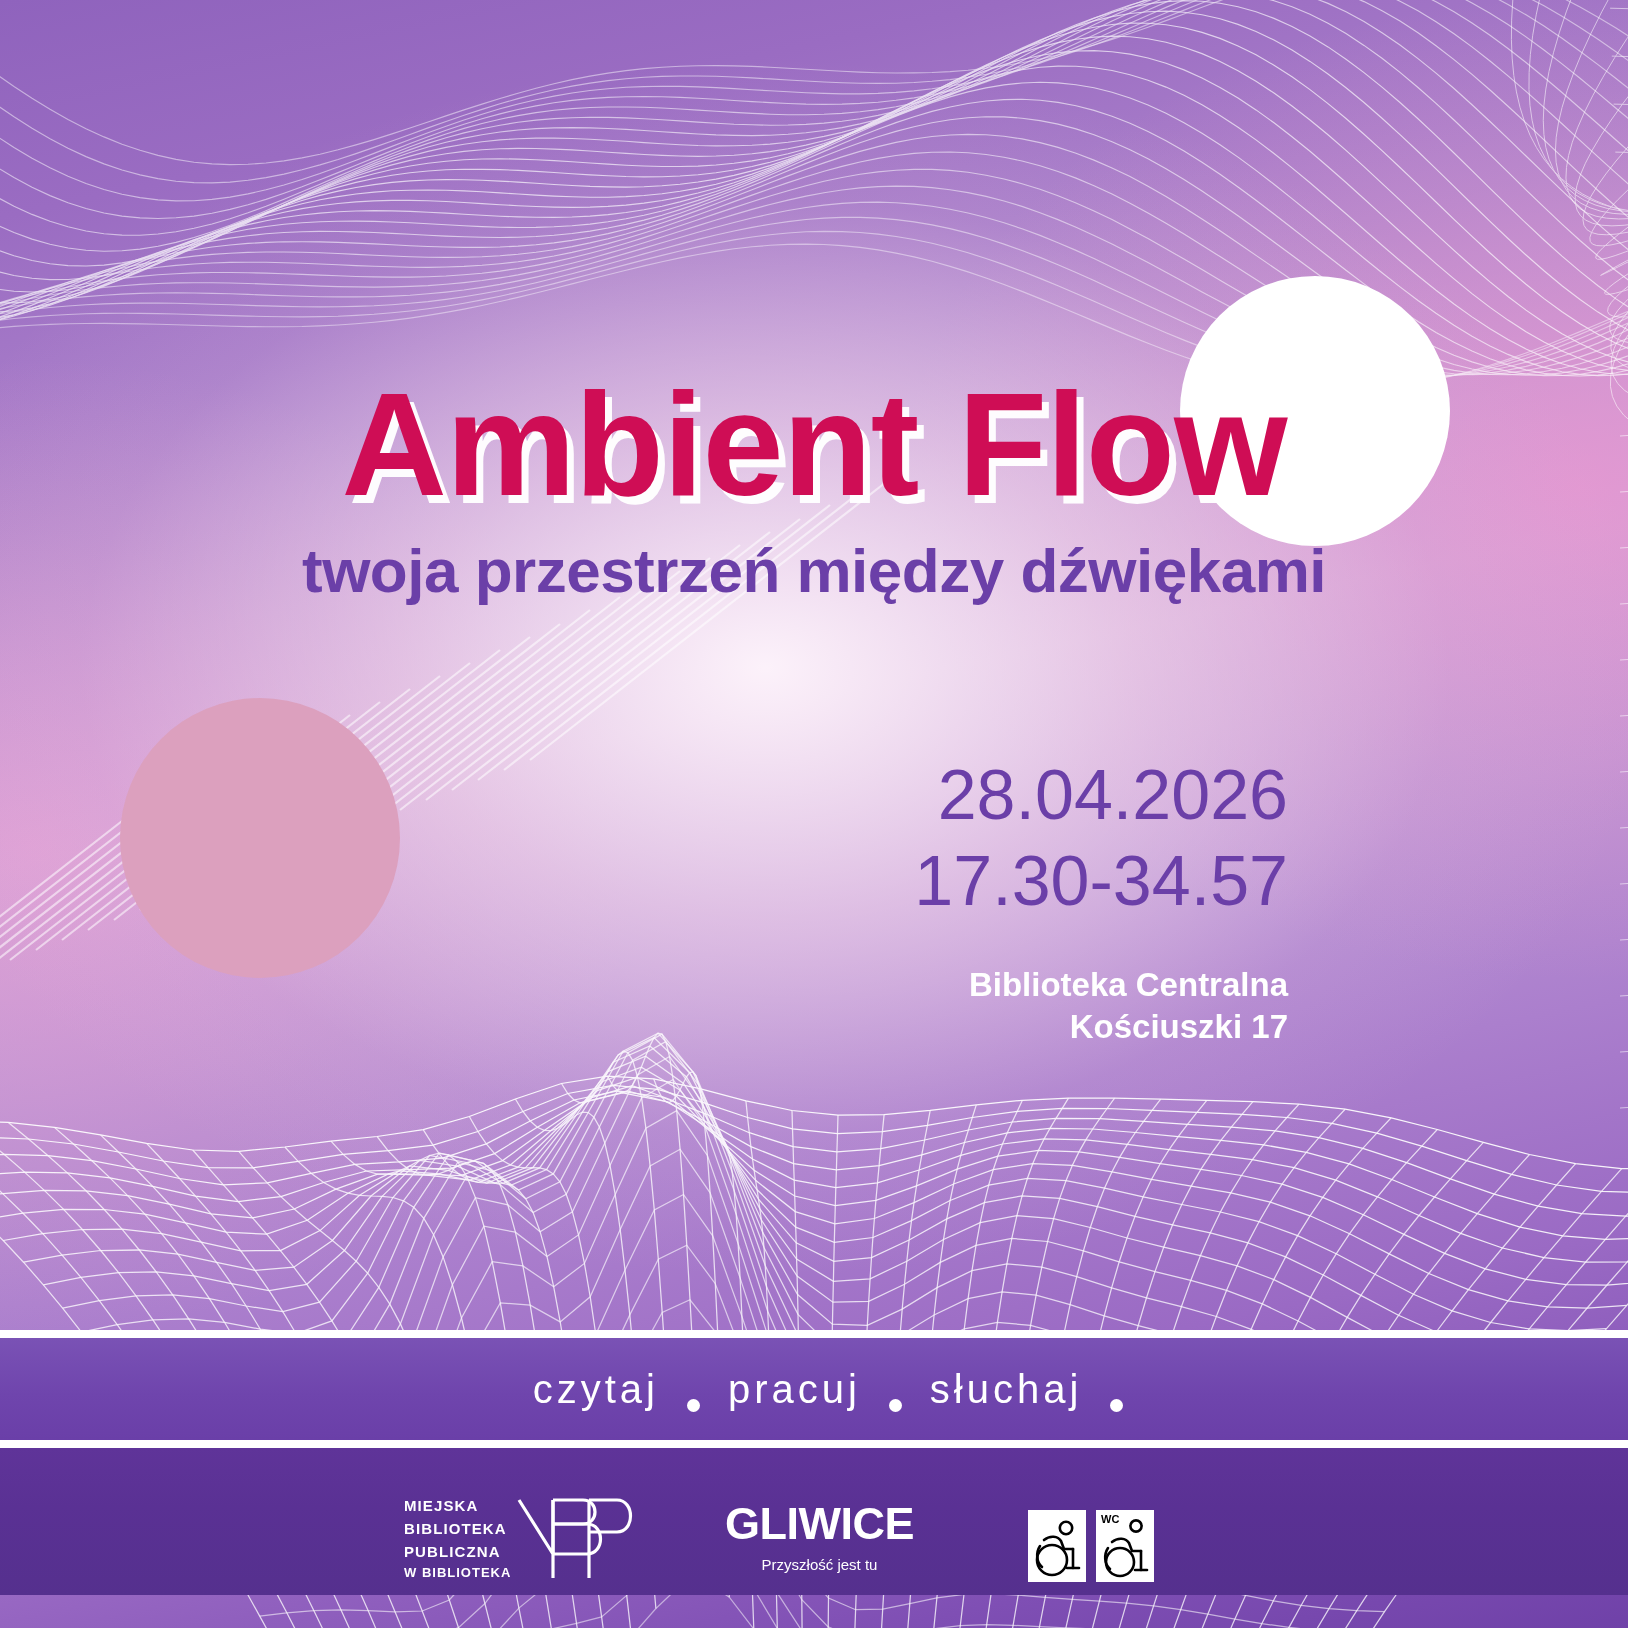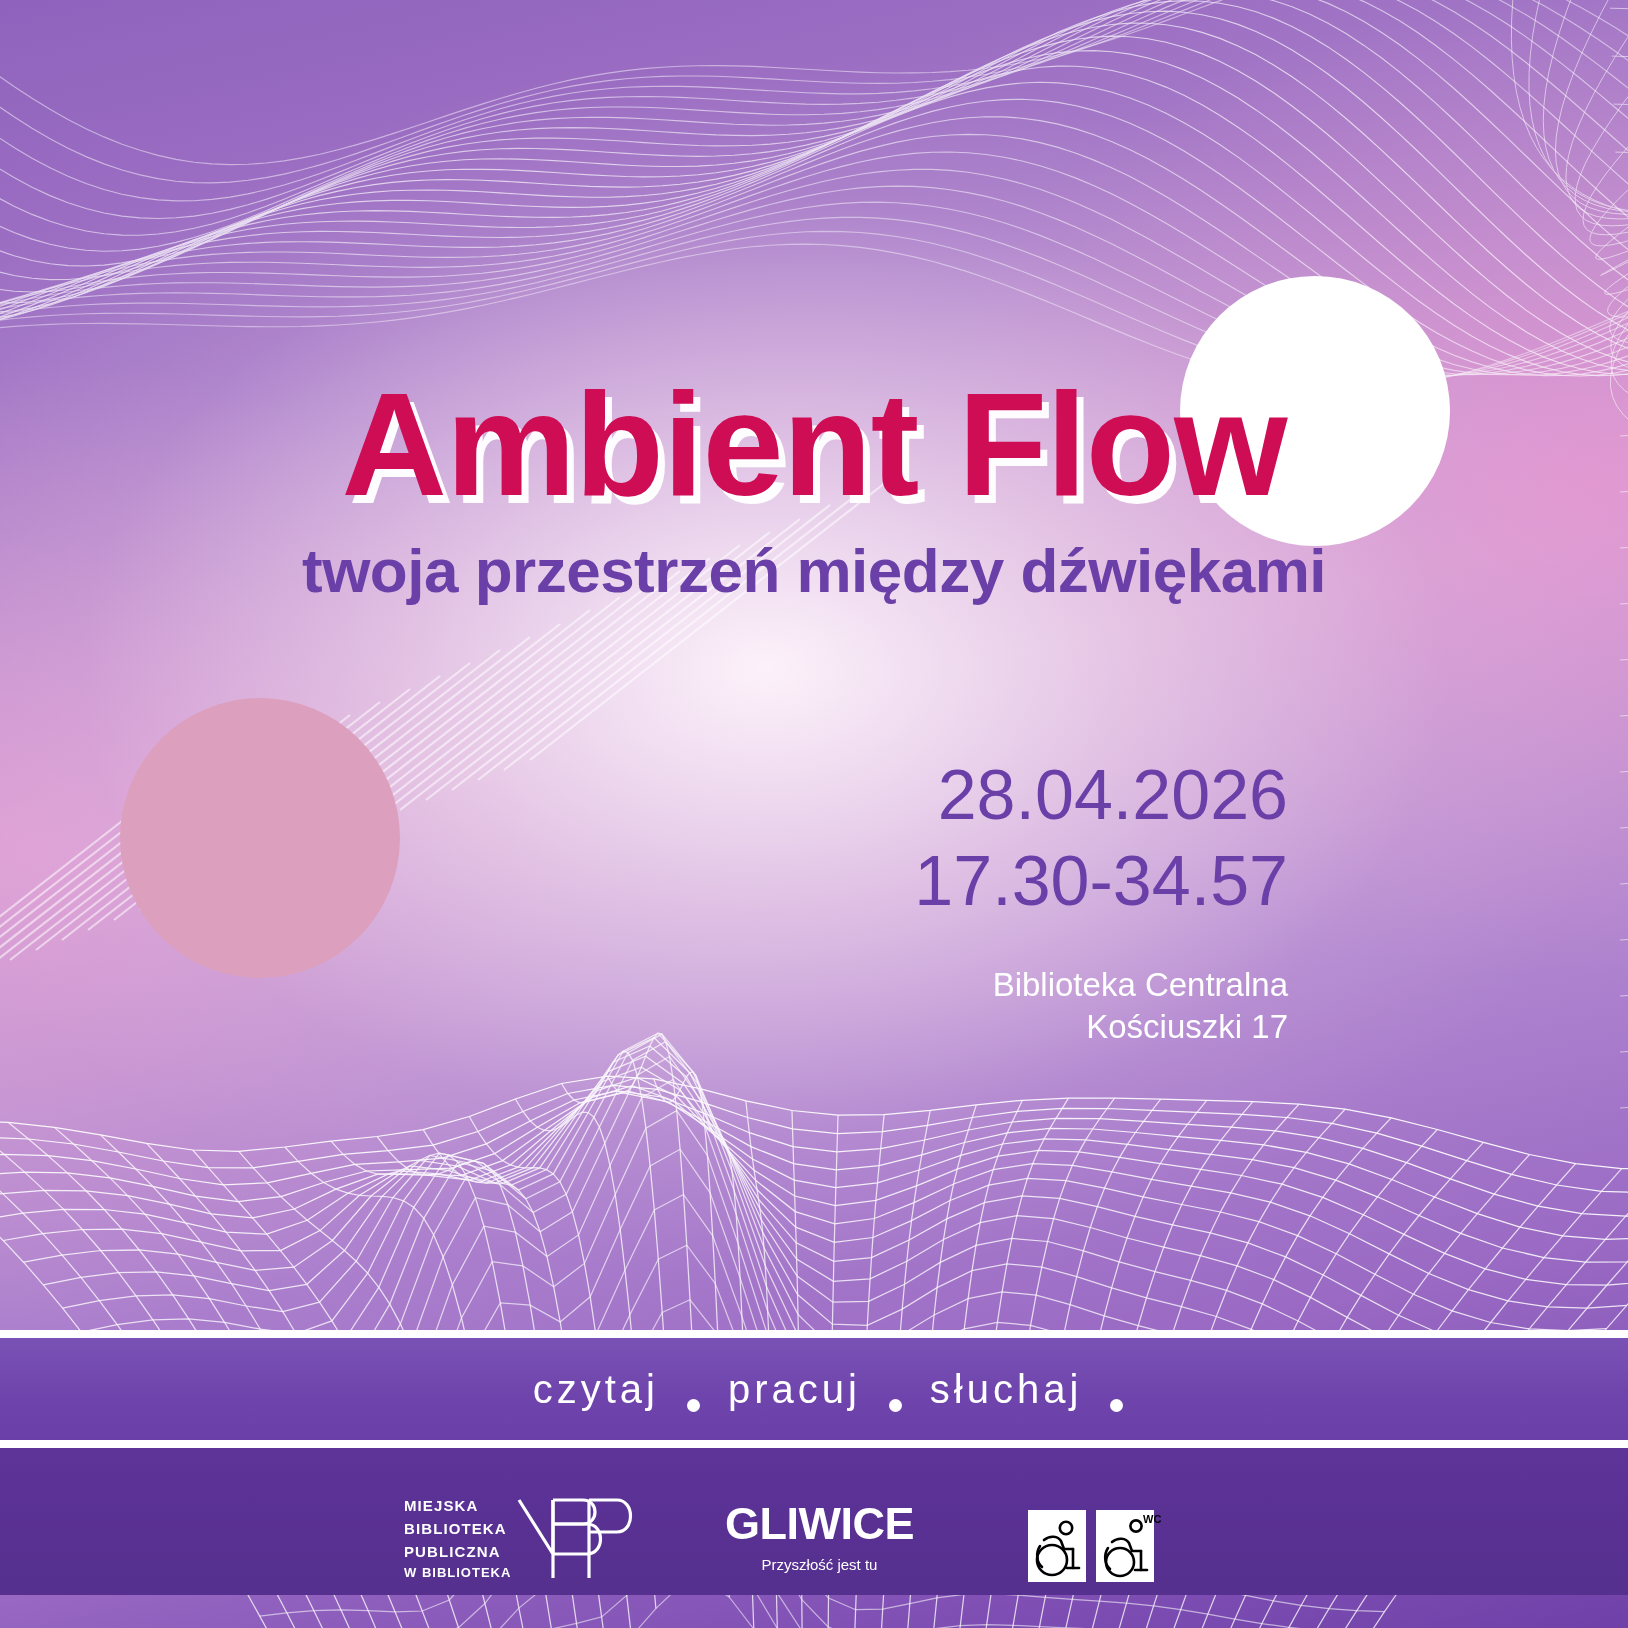--- a/index.html
+++ b/index.html
@@ -88,21 +88,21 @@
     color:#6b3fa8;
     letter-spacing:0px;
   }
   .venue{
     margin-top:40px;
   }
   .venue span{
     display:block;
     font-size:33px;
     line-height:1.28;
-    font-weight:400;
+    font-weight:700;
     color:#ffffff;
   }
 
   
   .stripe{
     position:absolute;left:0;width:1628px;height:8px;background:#ffffff;
   }
   .stripe-top{top:1330px;}
   .stripe-bottom{top:1440px;}
 
@@ -160,21 +160,21 @@
   }
 
   .access-icons{
     position:absolute;left:1028px;top:1510px;display:flex;gap:10px;
   }
   .access-box{
     width:58px;height:72px;background:#ffffff;position:relative;
   }
   .wc-label{
     position:absolute;left:5px;top:4px;
-    font-size:11px;font-weight:700;color:#000;letter-spacing:0px;line-height:1;margin-left:42px;
+    font-size:11px;font-weight:700;color:#000;letter-spacing:0px;line-height:1;
   }
 </style>
 </head>
 <body>
 
 <div id="poster">
 
   <div class="bg-base"></div>
 
   <svg class="svg-layer" viewBox="0 0 1628 1628" preserveAspectRatio="none">

